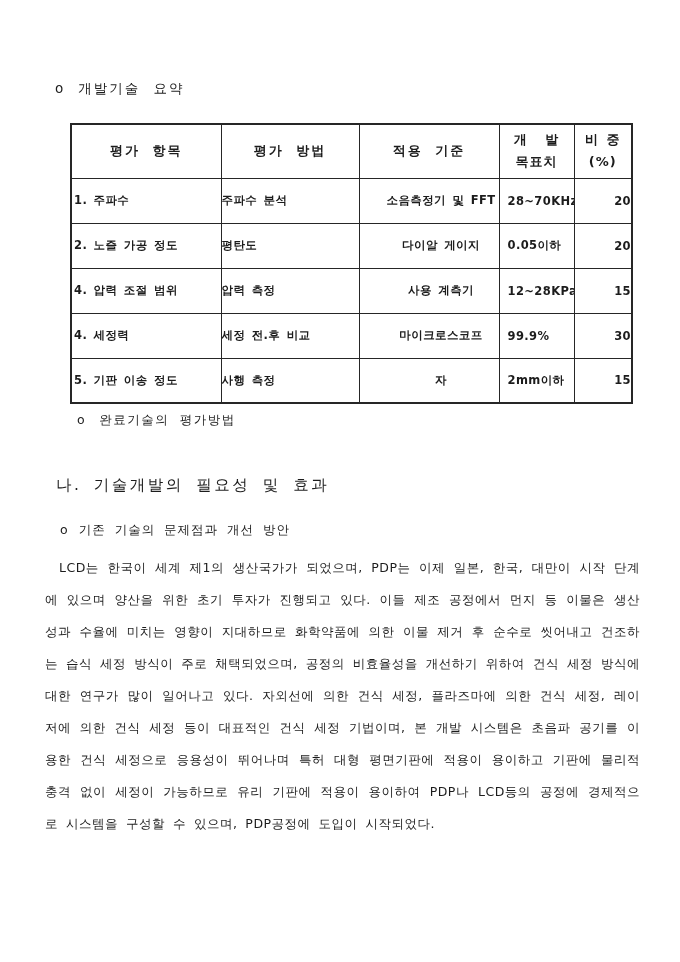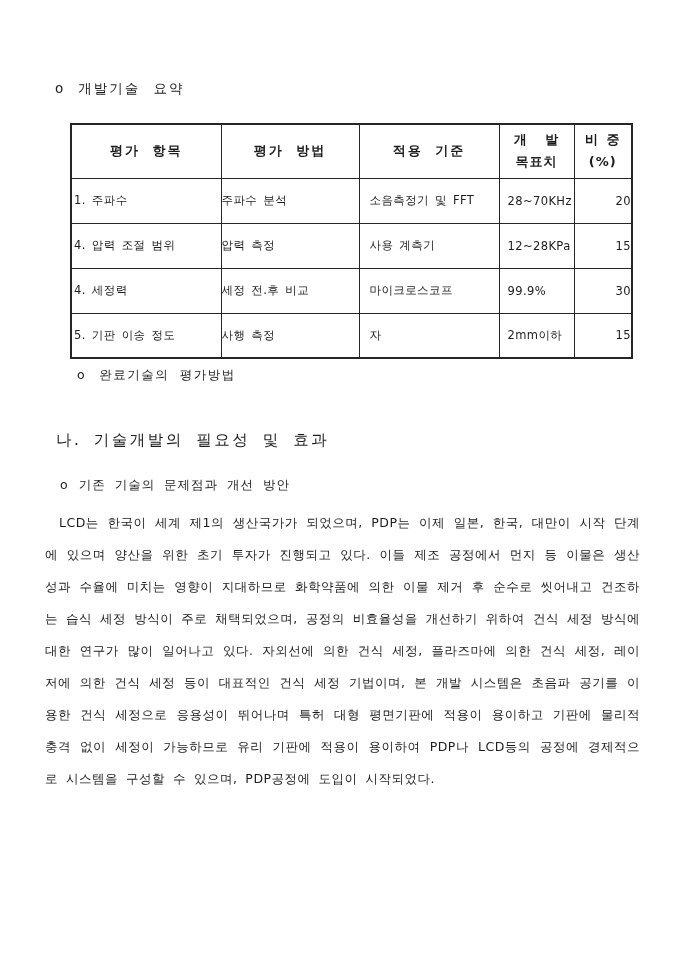--- a/index.html
+++ b/index.html
@@ -33,21 +33,21 @@
     border-collapse: collapse;
     table-layout: fixed;
   }
   .eval-table col.c1 { width: 150px; }
   .eval-table col.c2 { width: 138px; }
   .eval-table col.c3 { width: 140px; }
   .eval-table col.c4 { width: 75px; }
   .eval-table col.c5 { width: 58px; }
   .eval-table td, .eval-table th {
     border: 1px solid #262626;
-    font-weight: normal;
+    font-weight: bold;
     overflow: hidden;
     white-space: nowrap;
   }
   .eval-table { border: 2px solid #262626; }
   .eval-table tr.hdr th {
     height: 54px;
     font-size: 13px;
     font-weight: bold;
     letter-spacing: 2px;
     word-spacing: 6px;
@@ -59,21 +59,21 @@
   .eval-table tr.hdr th.w-weight { letter-spacing: 1px; word-spacing: 2px; }
   .eval-table tr.data td {
     height: 45px;
     font-size: 11.5px;
     letter-spacing: 0.4px;
     word-spacing: 2px;
     vertical-align: middle;
   }
   .eval-table td.c-item   { padding-left: 2px;  text-align: left; }
   .eval-table td.c-method {  text-align: left; }
-  .eval-table td.c-crit   { padding-left: 10px; text-align: left; }
+  .eval-table td.c-crit   { padding-left: 24px; text-align: center; }
   .eval-table td.c-target { padding-left: 8px;  text-align: left; }
   .eval-table td.c-weight { text-align: right; }
 
   
   .note-line {
     margin: 8px 0 0 77px;
     font-size: 12.5px;
     letter-spacing: 1.5px;
     word-spacing: 5px;
     display: flex;
@@ -150,20 +150,27 @@
         </th>
       </tr>
       <tr class="data">
         <td class="c-item">1. 주파수</td>
         <td class="c-method">주파수 분석</td>
         <td class="c-crit">소음측정기 및 FFT</td>
         <td class="c-target">28~70KHz</td>
         <td class="c-weight">20</td>
       </tr>
       <tr class="data">
+        <td class="c-item">2. 노즐 가공 정도</td>
+        <td class="c-method">평탄도</td>
+        <td class="c-crit">다이알 게이지</td>
+        <td class="c-target">0.05이하</td>
+        <td class="c-weight">20</td>
+      </tr>
+      <tr class="data">
         <td class="c-item">4. 압력 조절 범위</td>
         <td class="c-method">압력 측정</td>
         <td class="c-crit">사용 계측기</td>
         <td class="c-target">12~28KPa</td>
         <td class="c-weight">15</td>
       </tr>
       <tr class="data">
         <td class="c-item">4. 세정력</td>
         <td class="c-method">세정 전.후 비교</td>
         <td class="c-crit">마이크로스코프</td>

